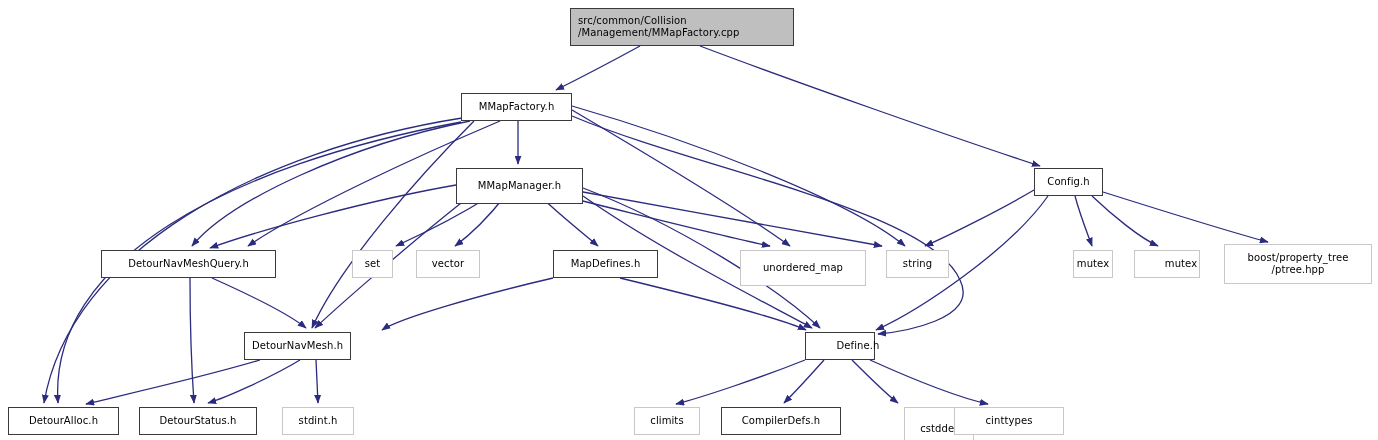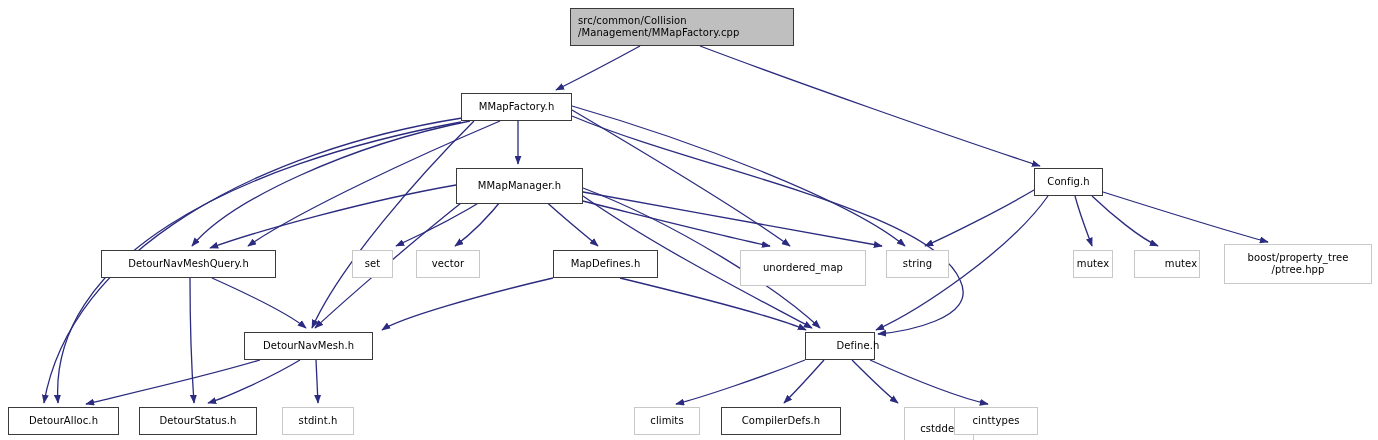--- a/index.html
+++ b/index.html
@@ -116,23 +116,23 @@
       <div class="node local" style="left: 101px; top: 250px; width: 175px; height: 28px;"><span class="node-label">DetourNavMeshQuery.h</span></div>
       <div class="node system" style="left: 352px; top: 250px; width: 41px; height: 28px;"><span class="node-label">set</span></div>
       <div class="node system" style="left: 416px; top: 250px; width: 64px; height: 28px;"><span class="node-label">vector</span></div>
       <div class="node local" style="left: 553px; top: 250px; width: 105px; height: 28px;"><span class="node-label">MapDefines.h</span></div>
       <div class="node system" style="left: 740px; top: 250px; width: 126px; height: 36px;"><span class="node-label">unordered_map</span></div>
       <div class="node system" style="left: 886px; top: 250px; width: 63px; height: 28px;"><span class="node-label">string</span></div>
       <div class="node system" style="left: 1073px; top: 250px; width: 40px; height: 28px;"><span class="node-label">mutex</span></div>
       <div class="node system" style="left: 1134px; top: 250px; width: 66px; height: 28px; padding-left: 28px;"><span class="node-label">mutex</span></div>
       <div class="node system" style="left: 1224px; top: 244px; width: 148px; height: 40px;"><span class="node-label">boost/property_tree
 /ptree.hpp</span></div>
-      <div class="node local" style="left: 244px; top: 332px; width: 129px; height: 28px;"><span class="node-label">DetourNavMesh.h</span></div>
+      <div class="node local" style="left: 244px; top: 332px; width: 107px; height: 28px;"><span class="node-label">DetourNavMesh.h</span></div>
       <div class="node local" style="left: 805px; top: 332px; width: 70px; height: 28px; padding-left: 36px;"><span class="node-label">Define.h</span></div>
       <div class="node local" style="left: 8px; top: 407px; width: 111px; height: 28px;"><span class="node-label">DetourAlloc.h</span></div>
       <div class="node local" style="left: 139px; top: 407px; width: 118px; height: 28px;"><span class="node-label">DetourStatus.h</span></div>
       <div class="node system" style="left: 282px; top: 407px; width: 72px; height: 28px;"><span class="node-label">stdint.h</span></div>
       <div class="node system" style="left: 634px; top: 407px; width: 66px; height: 28px;"><span class="node-label">climits</span></div>
       <div class="node local" style="left: 721px; top: 407px; width: 120px; height: 28px;"><span class="node-label">CompilerDefs.h</span></div>
       <div class="node system" style="left: 904px; top: 407px; width: 70px; height: 44px;"><span class="node-label">cstddef</span></div>
-      <div class="node system" style="left: 954px; top: 407px; width: 84px; height: 28px;"><span class="node-label">cinttypes</span></div>
+      <div class="node system" style="left: 954px; top: 407px; width: 110px; height: 28px;"><span class="node-label">cinttypes</span></div>
     </div>
 </div>
 
 </body></html>

